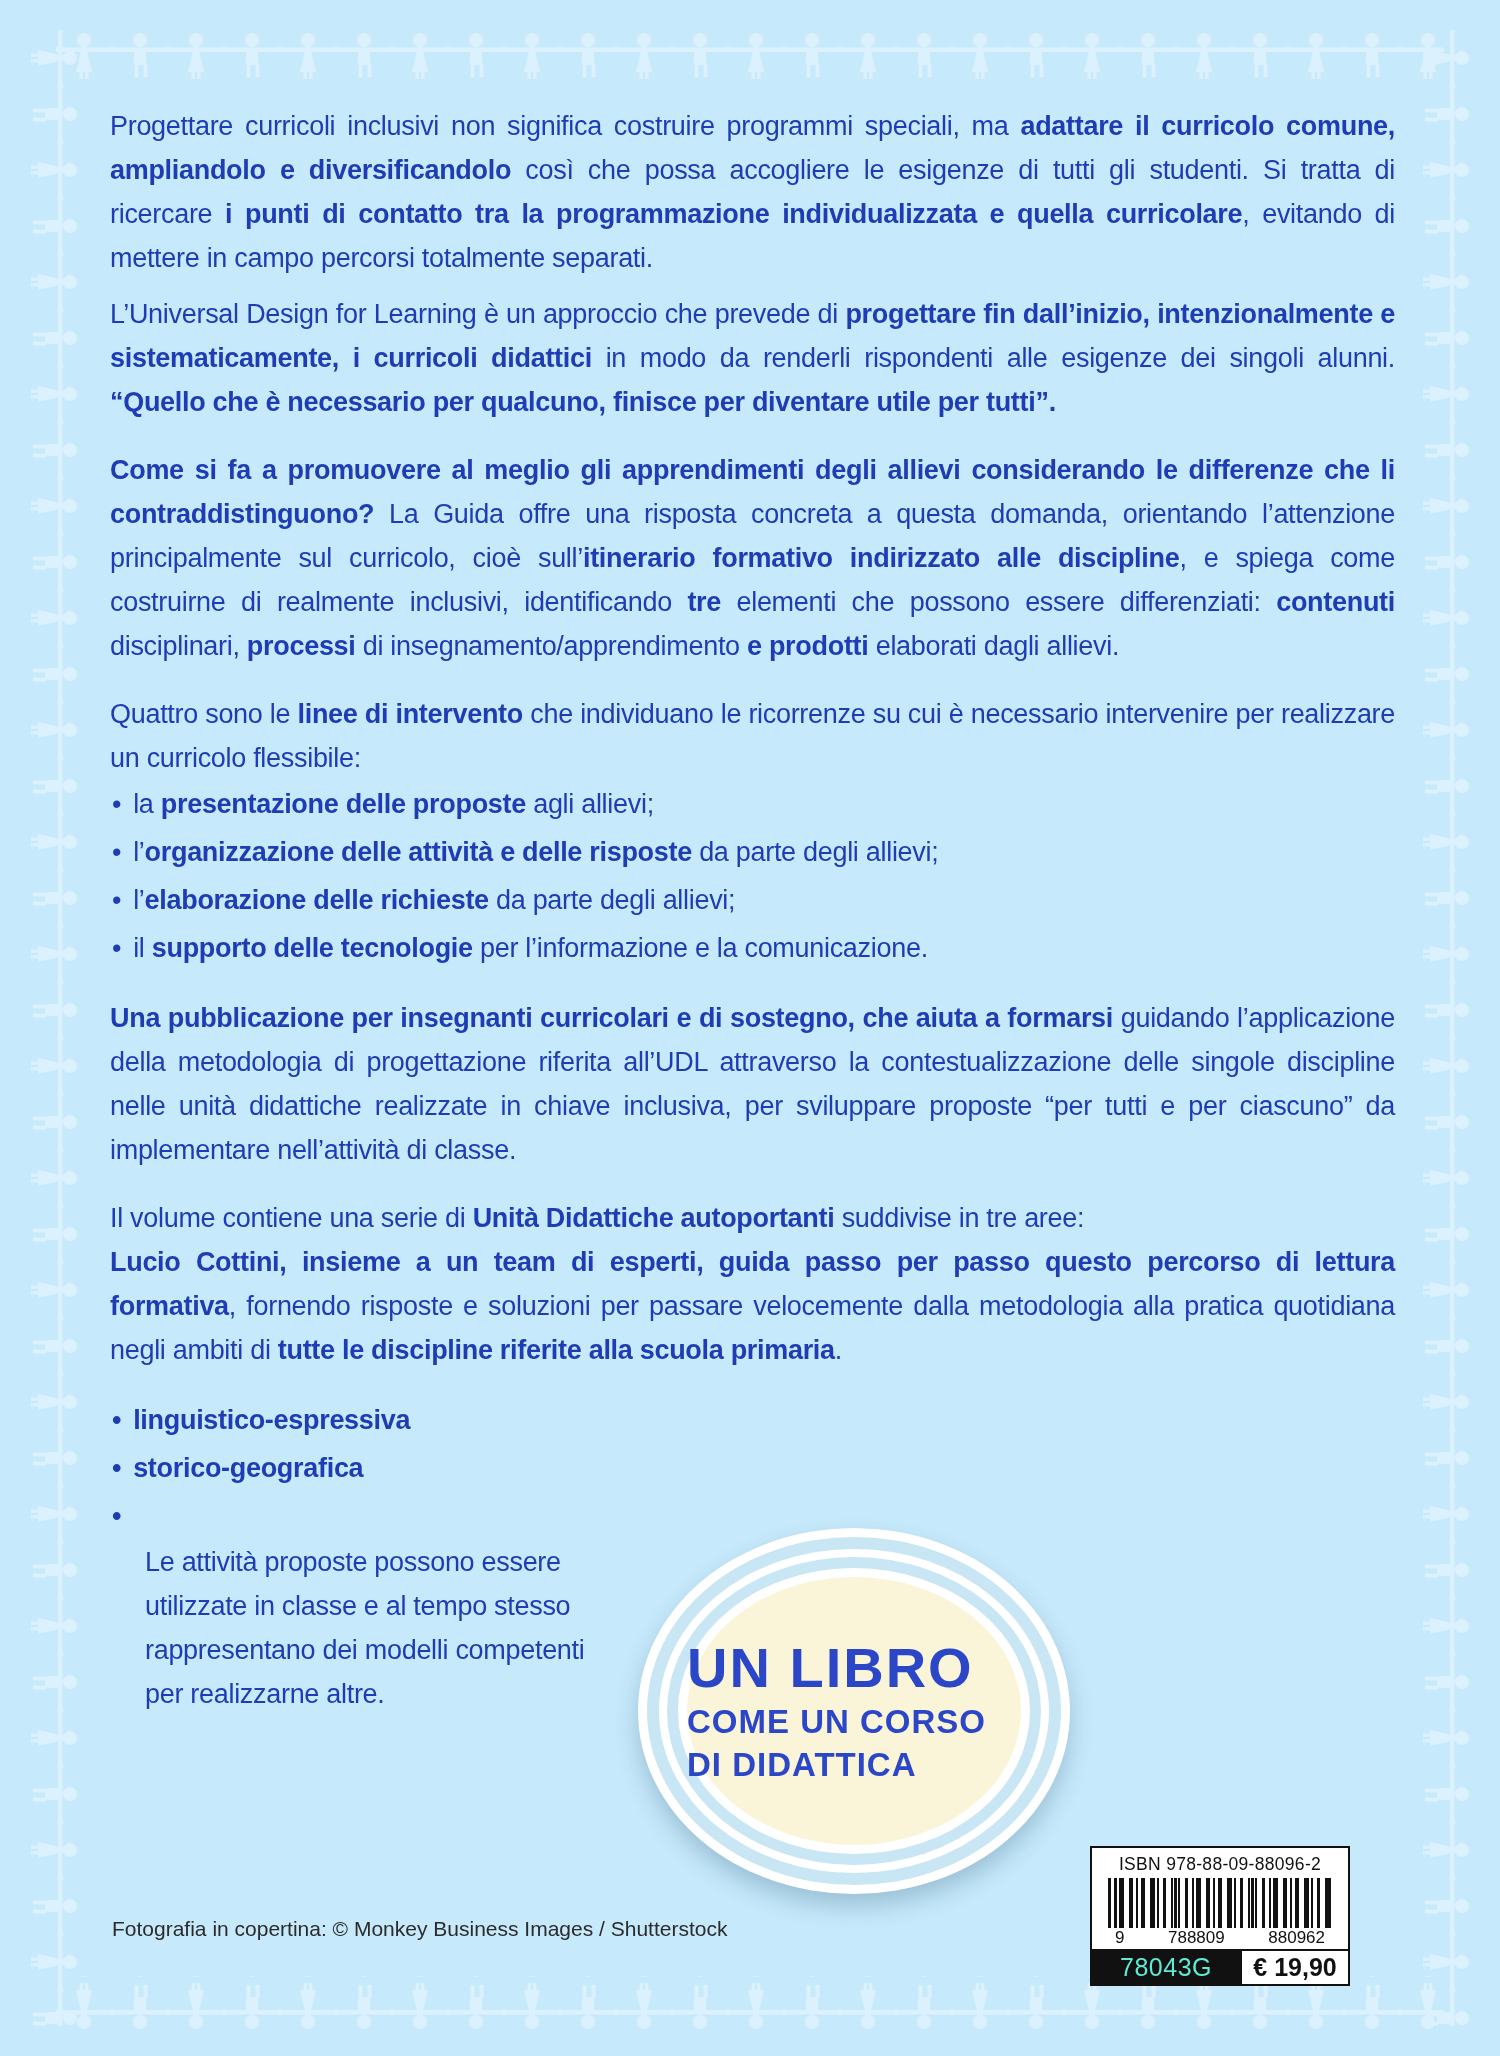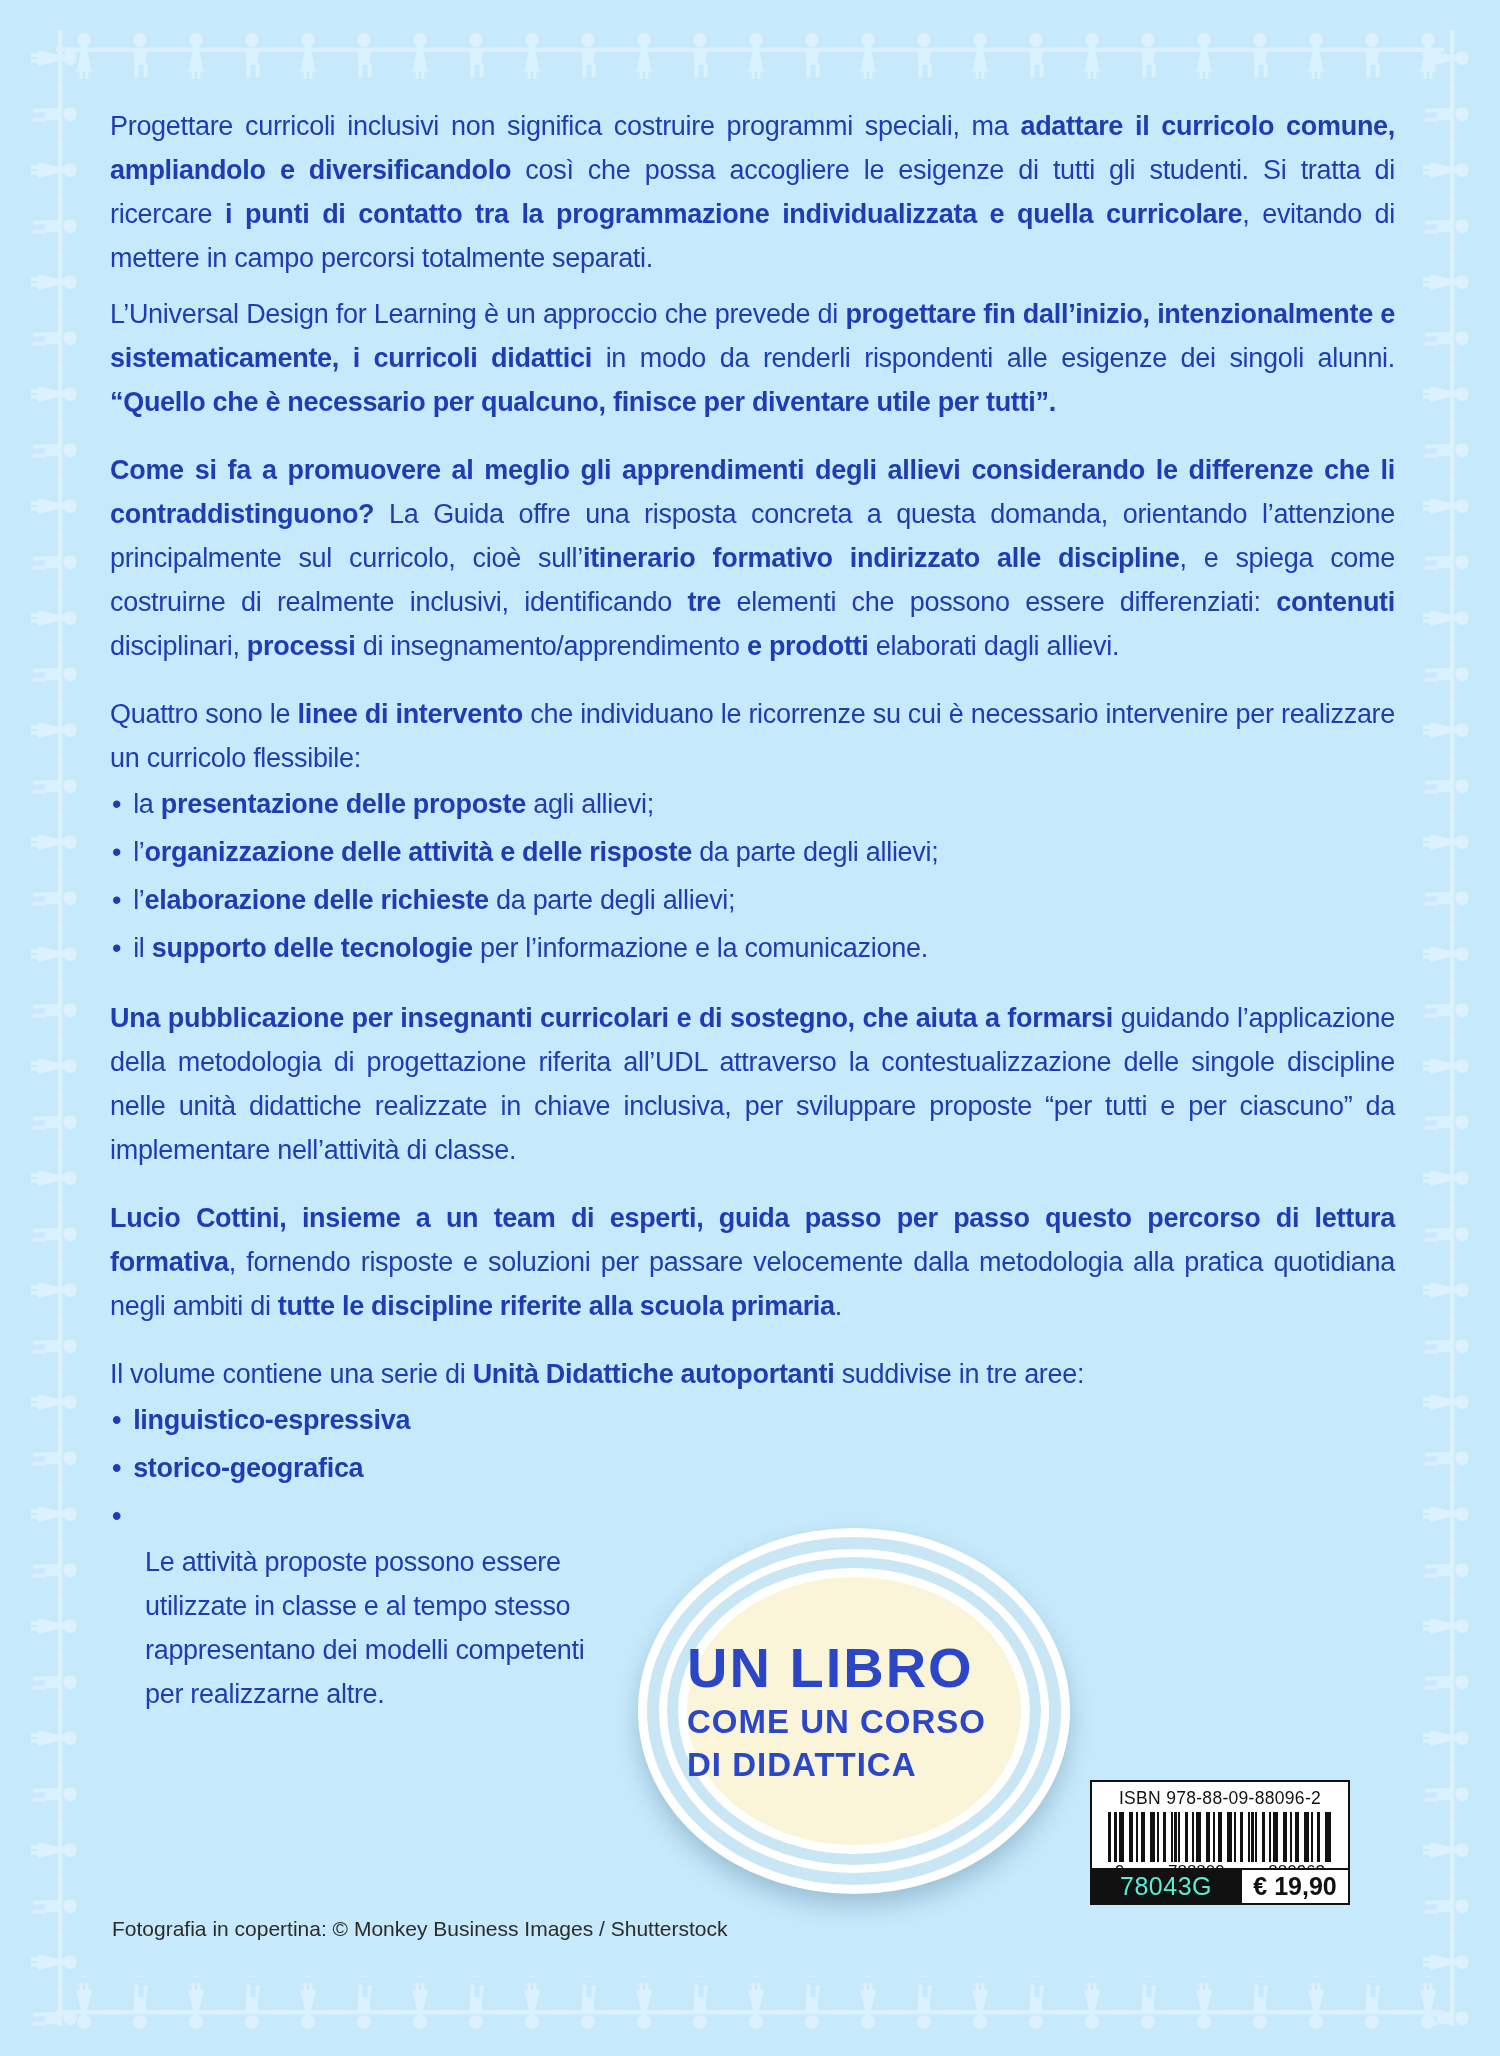--- a/index.html
+++ b/index.html
@@ -46,21 +46,21 @@
   .badge-core{
     position:absolute;inset:49px;background:var(--cream);border-radius:50%;
     display:flex;flex-direction:column;align-items:flex-start;justify-content:center;
     color:var(--badgetext);font-weight:700;text-align:center;
   }
   .badge-l1{font-size:56px;line-height:64px;letter-spacing:2px;}
   .badge-l2{font-size:33px;line-height:43px;letter-spacing:1px;}
   .badge-l3{font-size:33px;line-height:43px;letter-spacing:1px;}
   
   .isbn-box{
-    position:absolute;left:1090px;top:1780px;width:260px;height:125px;
+    position:absolute;left:1090px;top:1846px;width:260px;height:140px;
     background:#ffffff;border:2px solid var(--black);color:var(--black);
   }
   .isbn-label{text-align:center;font-size:17.5px;line-height:22px;margin-top:5px;letter-spacing:.3px;}
   .barcode-wrap{position:relative;width:224px;margin:3px auto 0;}
   .barcode{
     height:50px;width:224px;
     background:
       repeating-linear-gradient(90deg,var(--black) 0 2px,transparent 2px 7px),
       repeating-linear-gradient(90deg,var(--black) 0 3px,transparent 3px 11px);
   }
@@ -147,22 +147,22 @@
       <li>
           <span class="dot">•</span>
           <span><span>l’</span><b>elaborazione delle richieste</b><span> da parte degli allievi;</span></span>
         </li>
       <li>
           <span class="dot">•</span>
           <span><span>il </span><b>supporto delle tecnologie</b><span> per l’informazione e la comunicazione.</span></span>
         </li>
     </ul>
     <p class="para"><b>Una pubblicazione per insegnanti curricolari e di sostegno, che aiuta a formarsi</b><span> guidando l’applicazione della metodologia di progettazione riferita all’UDL attraverso la contestualizzazione delle singole discipline nelle unità didattiche realizzate in chiave inclusiva, per sviluppare proposte “per tutti e per ciascuno” da implementare nell’attività di classe.</span></p>
+    <p class="para nogap"><span>Il volume contiene una serie di </span><b>Unità Didattiche autoportanti</b><span> suddivise in tre aree:</span></p>
     <p class="para"><b>Lucio Cottini, insieme a un team di esperti, guida passo per passo questo percorso di lettura formativa</b><span>, fornendo risposte e soluzioni per passare velocemente dalla metodologia alla pratica quotidiana negli ambiti di </span><b>tutte le discipline riferite alla scuola primaria</b><span>.</span></p>
-    <p class="para nogap"><span>Il volume contiene una serie di </span><b>Unità Didattiche autoportanti</b><span> suddivise in tre aree:</span></p>
     <ul class="blist aree lastlist">
       <li>
           <span class="dot">•</span>
           <span><b>linguistico-espressiva</b></span>
         </li>
       <li>
           <span class="dot">•</span>
           <span><b>storico-geografica</b></span>
         </li>
       <li>

